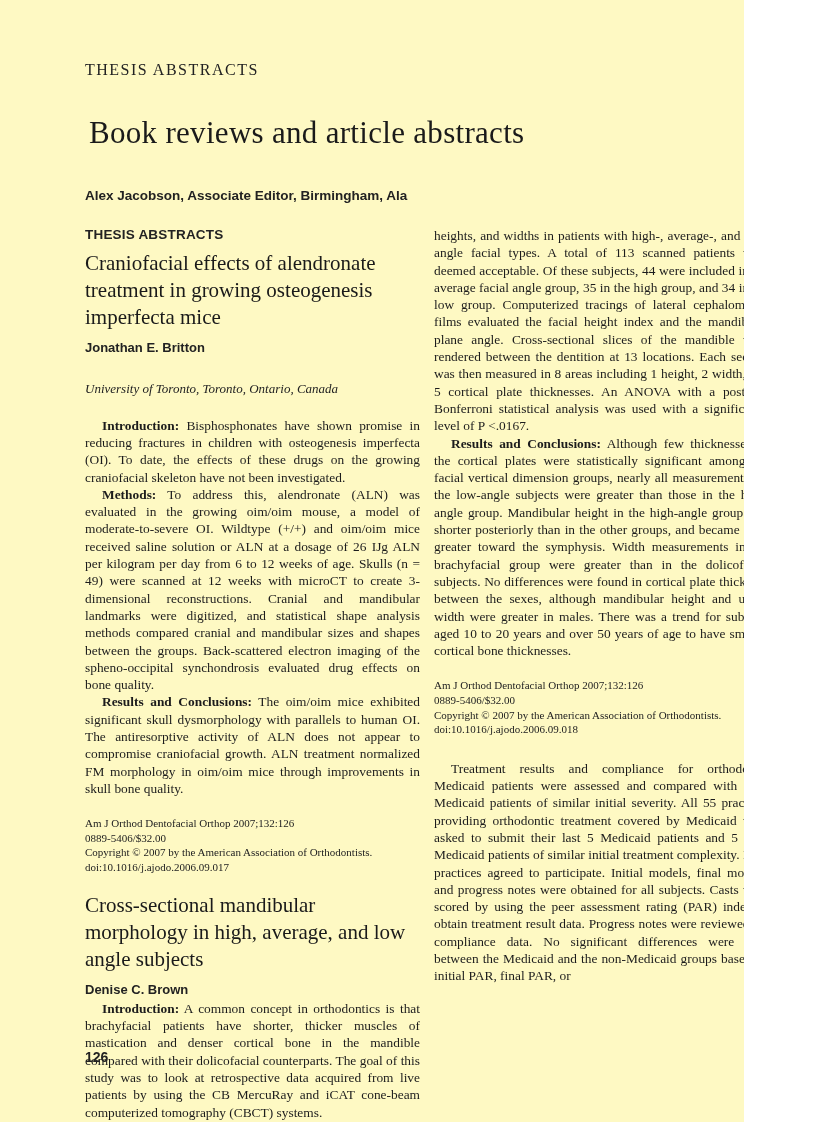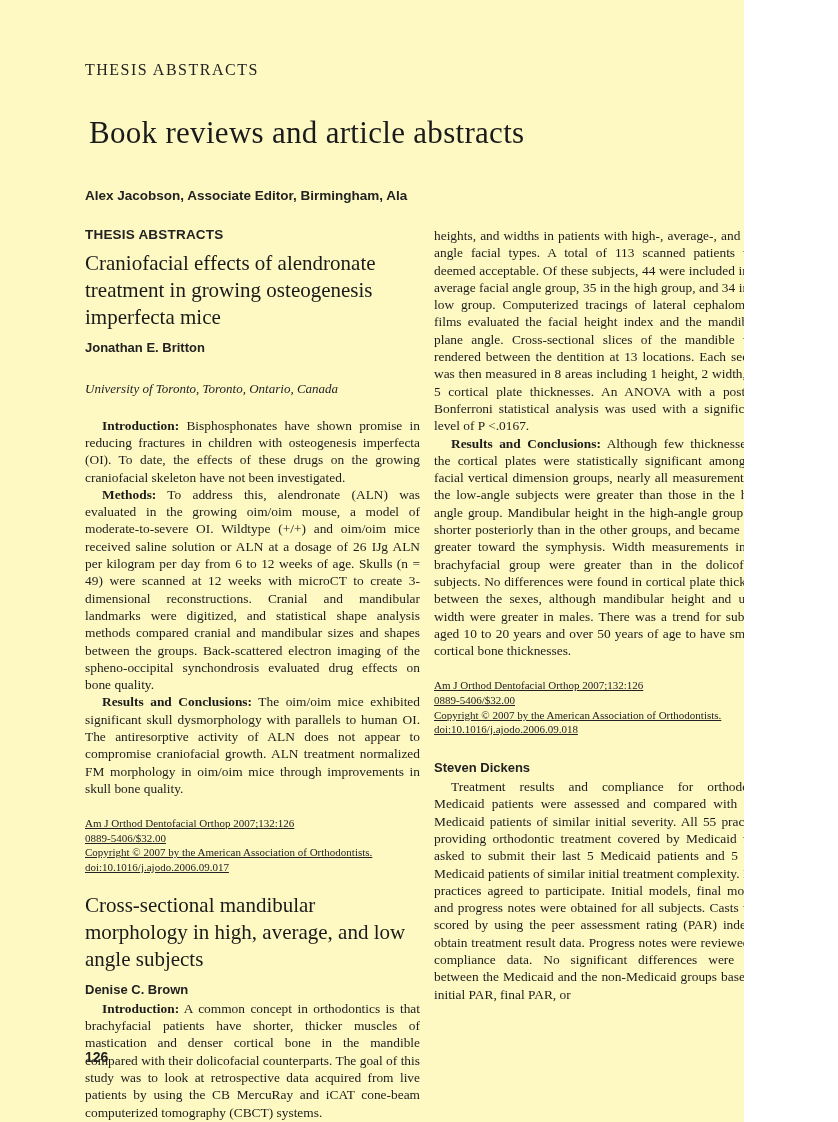--- a/index.html
+++ b/index.html
@@ -69,21 +69,20 @@
     color: #1c1c1c;
     text-align: justify;
     text-indent: 17px;
   }
   .body-p.noindent { text-indent: 0; }
   .plabel { font-weight: 700; }
   .citation {
     margin-top: 19px;
     font: 400 11px/14.6px "Liberation Serif", serif;
     color: #222;
-    text-decoration: underline;
   }
   .art-block2 { margin-top: 17px; }
   .art-block3 { margin-top: 23px; }
   .page-number {
     position: absolute;
     top: 1049px; left: 85px;
     font: 700 14px/1.2 "Liberation Sans", sans-serif;
     color: #222;
   }
 </style>
@@ -139,21 +138,20 @@
 
         <div class="citation">
           <div>Am J Orthod Dentofacial Orthop 2007;132:126</div>
           <div>0889-5406/$32.00</div>
           <div>Copyright © 2007 by the American Association of Orthodontists.</div>
           <div>doi:10.1016/j.ajodo.2006.09.018</div>
         </div>
       </div>
 
       <div class="art-block3">
-        <div class="author">Steven Dickens</div>
 
         <p class="body-p"><span>Treatment results and compliance for orthodontic Medicaid patients were assessed and compared with non-Medicaid patients of similar initial severity. All 55 practices providing orthodontic treatment covered by Medicaid were asked to submit their last 5 Medicaid patients and 5 non-Medicaid patients of similar initial treatment complexity. Nine practices agreed to participate. Initial models, final models, and progress notes were obtained for all subjects. Casts were scored by using the peer assessment rating (PAR) index to obtain treatment result data. Progress notes were reviewed for compliance data. No significant differences were seen between the Medicaid and the non-Medicaid groups based on initial PAR, final PAR, or</span></p>
       </div>
 
     </div>
 
   </div>
 
   <div class="page-number">126</div>
 

